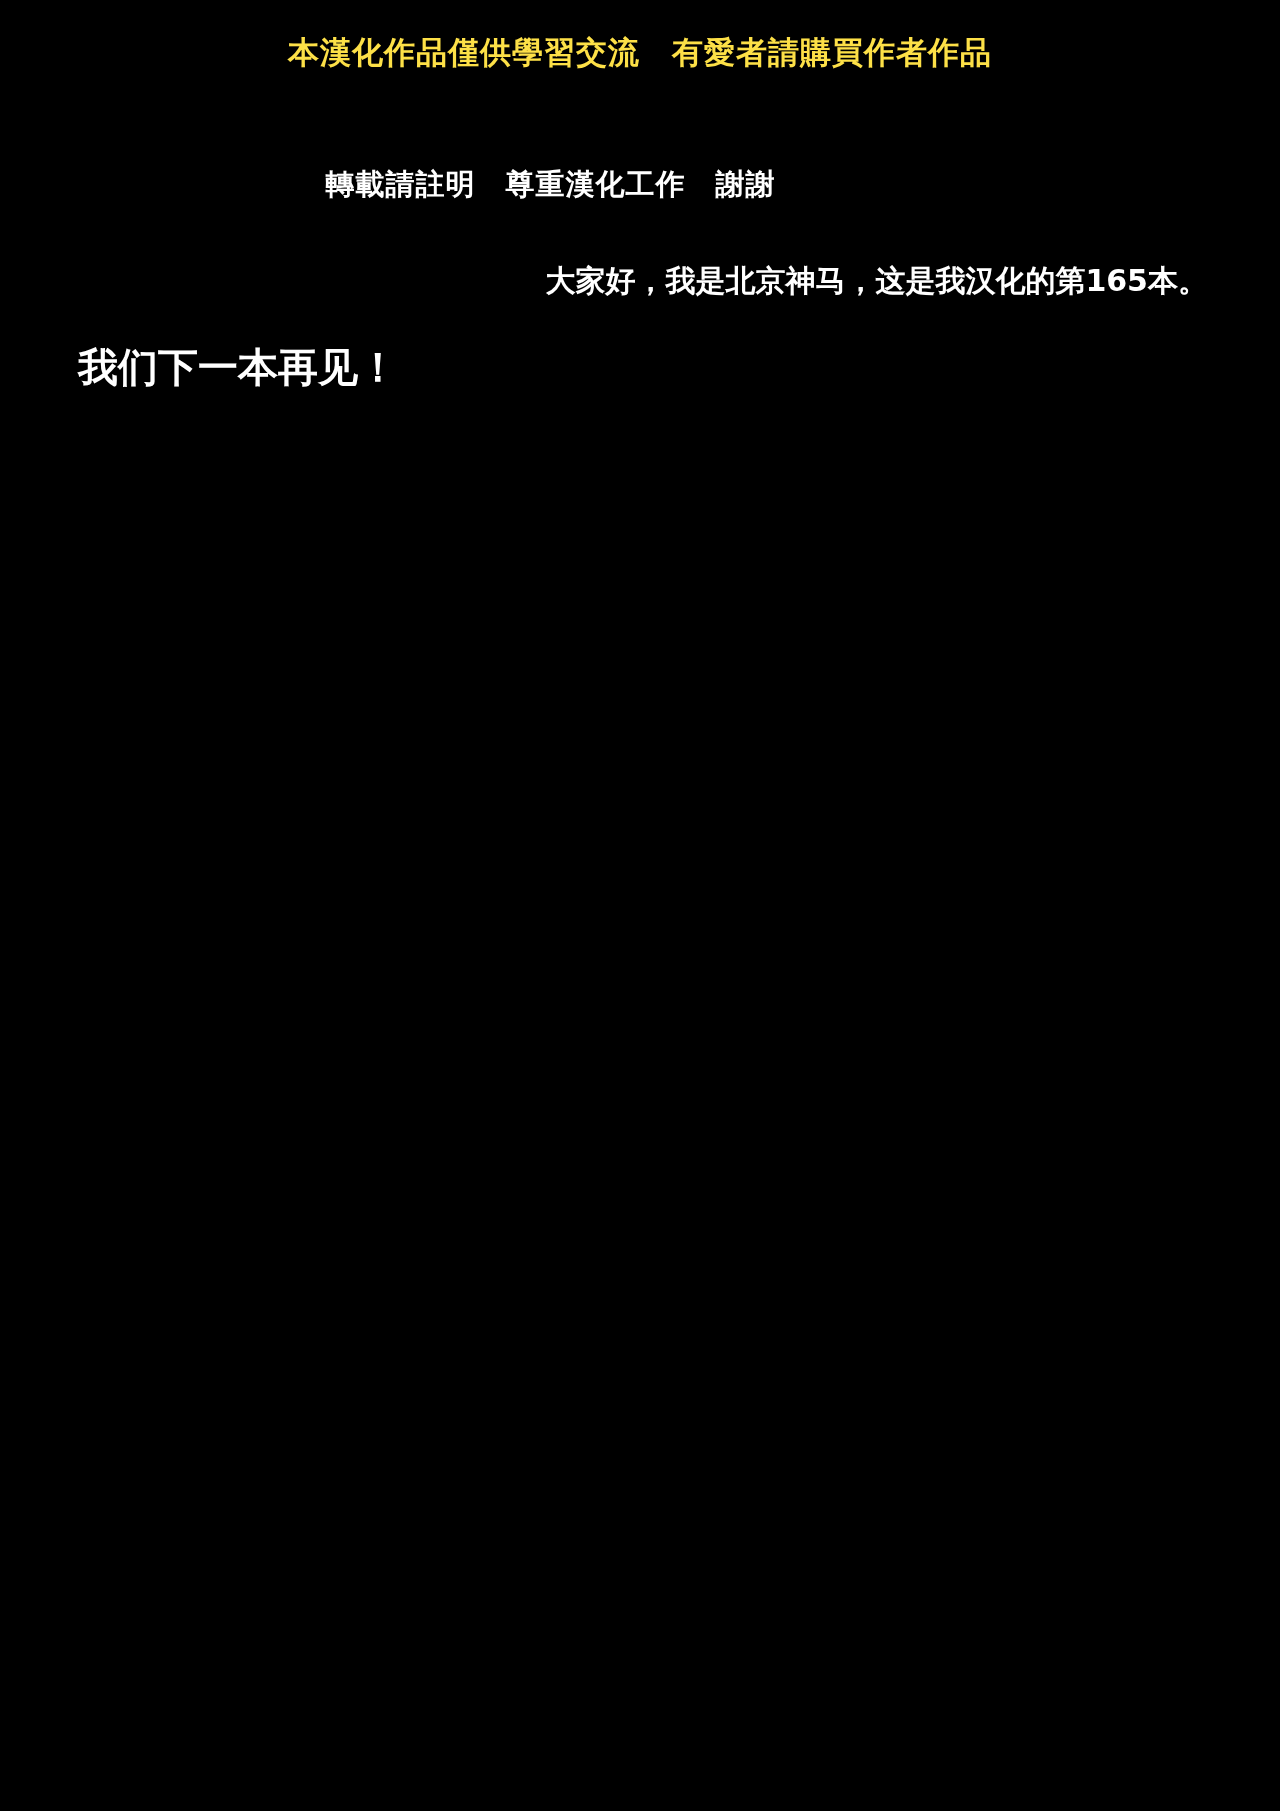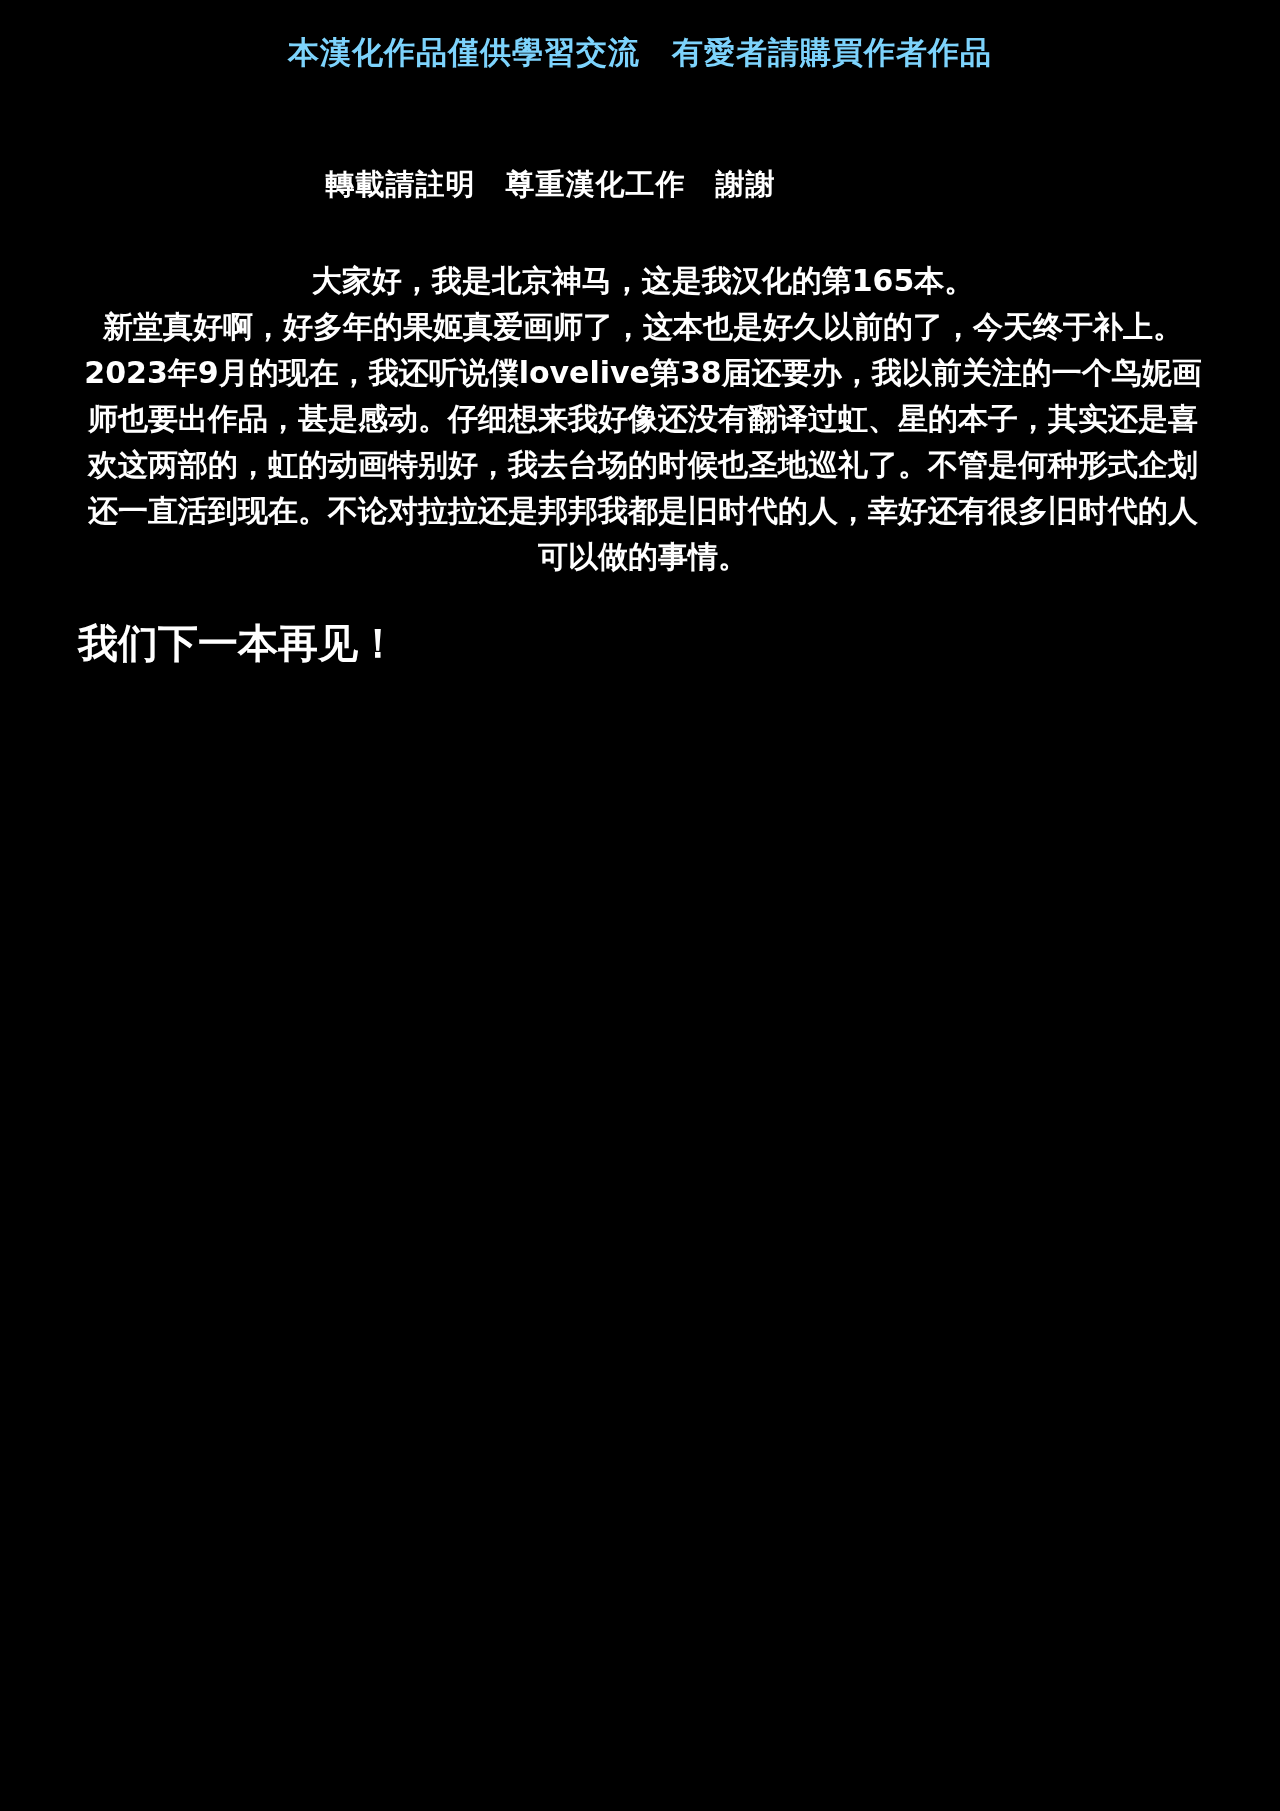--- a/index.html
+++ b/index.html
@@ -27,21 +27,21 @@
     top: 26px;
     left: 0;
     width: 1280px;
     text-align: center;
   }
   .header-line {
     font-size: 31px;
     font-weight: bold;
     line-height: 52px;
     letter-spacing: 1px;
-    color: #7dd3fc;
+    color: #fde047;
     white-space: pre;
   }
   .notice-block {
     position: absolute;
     top: 160px;
     left: 0;
     width: 1101px;
     text-align: center;
   }
   .notice-line {
@@ -57,21 +57,21 @@
     top: 258px;
     left: 78px;
     width: 1130px;
   }
   .body-para {
     font-size: 30px;
     font-weight: bold;
     line-height: 46px;
     color: #ffffff;
     margin: 0 0 0 0;
-    text-align: center;
+    text-align: right;
     letter-spacing: 0px;
   }
   .body-para.greeting {
     margin-bottom: 0px;
   }
   .spacer {
     height: 40px;
   }
   .closing {
     font-size: 40px;
@@ -89,18 +89,17 @@
   <div class="header-block">
     <div class="header-line">本漢化作品僅供學習交流　有愛者請購買作者作品</div>
   </div>
 
   <div class="notice-block">
     <div class="notice-line">轉載請註明　尊重漢化工作　謝謝</div>
   </div>
 
   <div class="body-block">
     <p class="body-para greeting">大家好，我是北京神马，这是我汉化的第165本。</p>
-    <p class="body-para">新堂真好啊，好多年的果姬真爱画师了，这本也是好久以前的了，今天终于补上。2023年9月的现在，我还听说僕lovelive第38届还要办，我以前关注的一个鸟妮画师也要出作品，甚是感动。仔细想来我好像还没有翻译过虹、星的本子，其实还是喜欢这两部的，虹的动画特别好，我去台场的时候也圣地巡礼了。不管是何种形式企划还一直活到现在。不论对拉拉还是邦邦我都是旧时代的人，幸好还有很多旧时代的人可以做的事情。</p>
     <div class="spacer"></div>
     <p class="closing">我们下一本再见！</p>
   </div>
 
 </div>
 
 </body></html>

